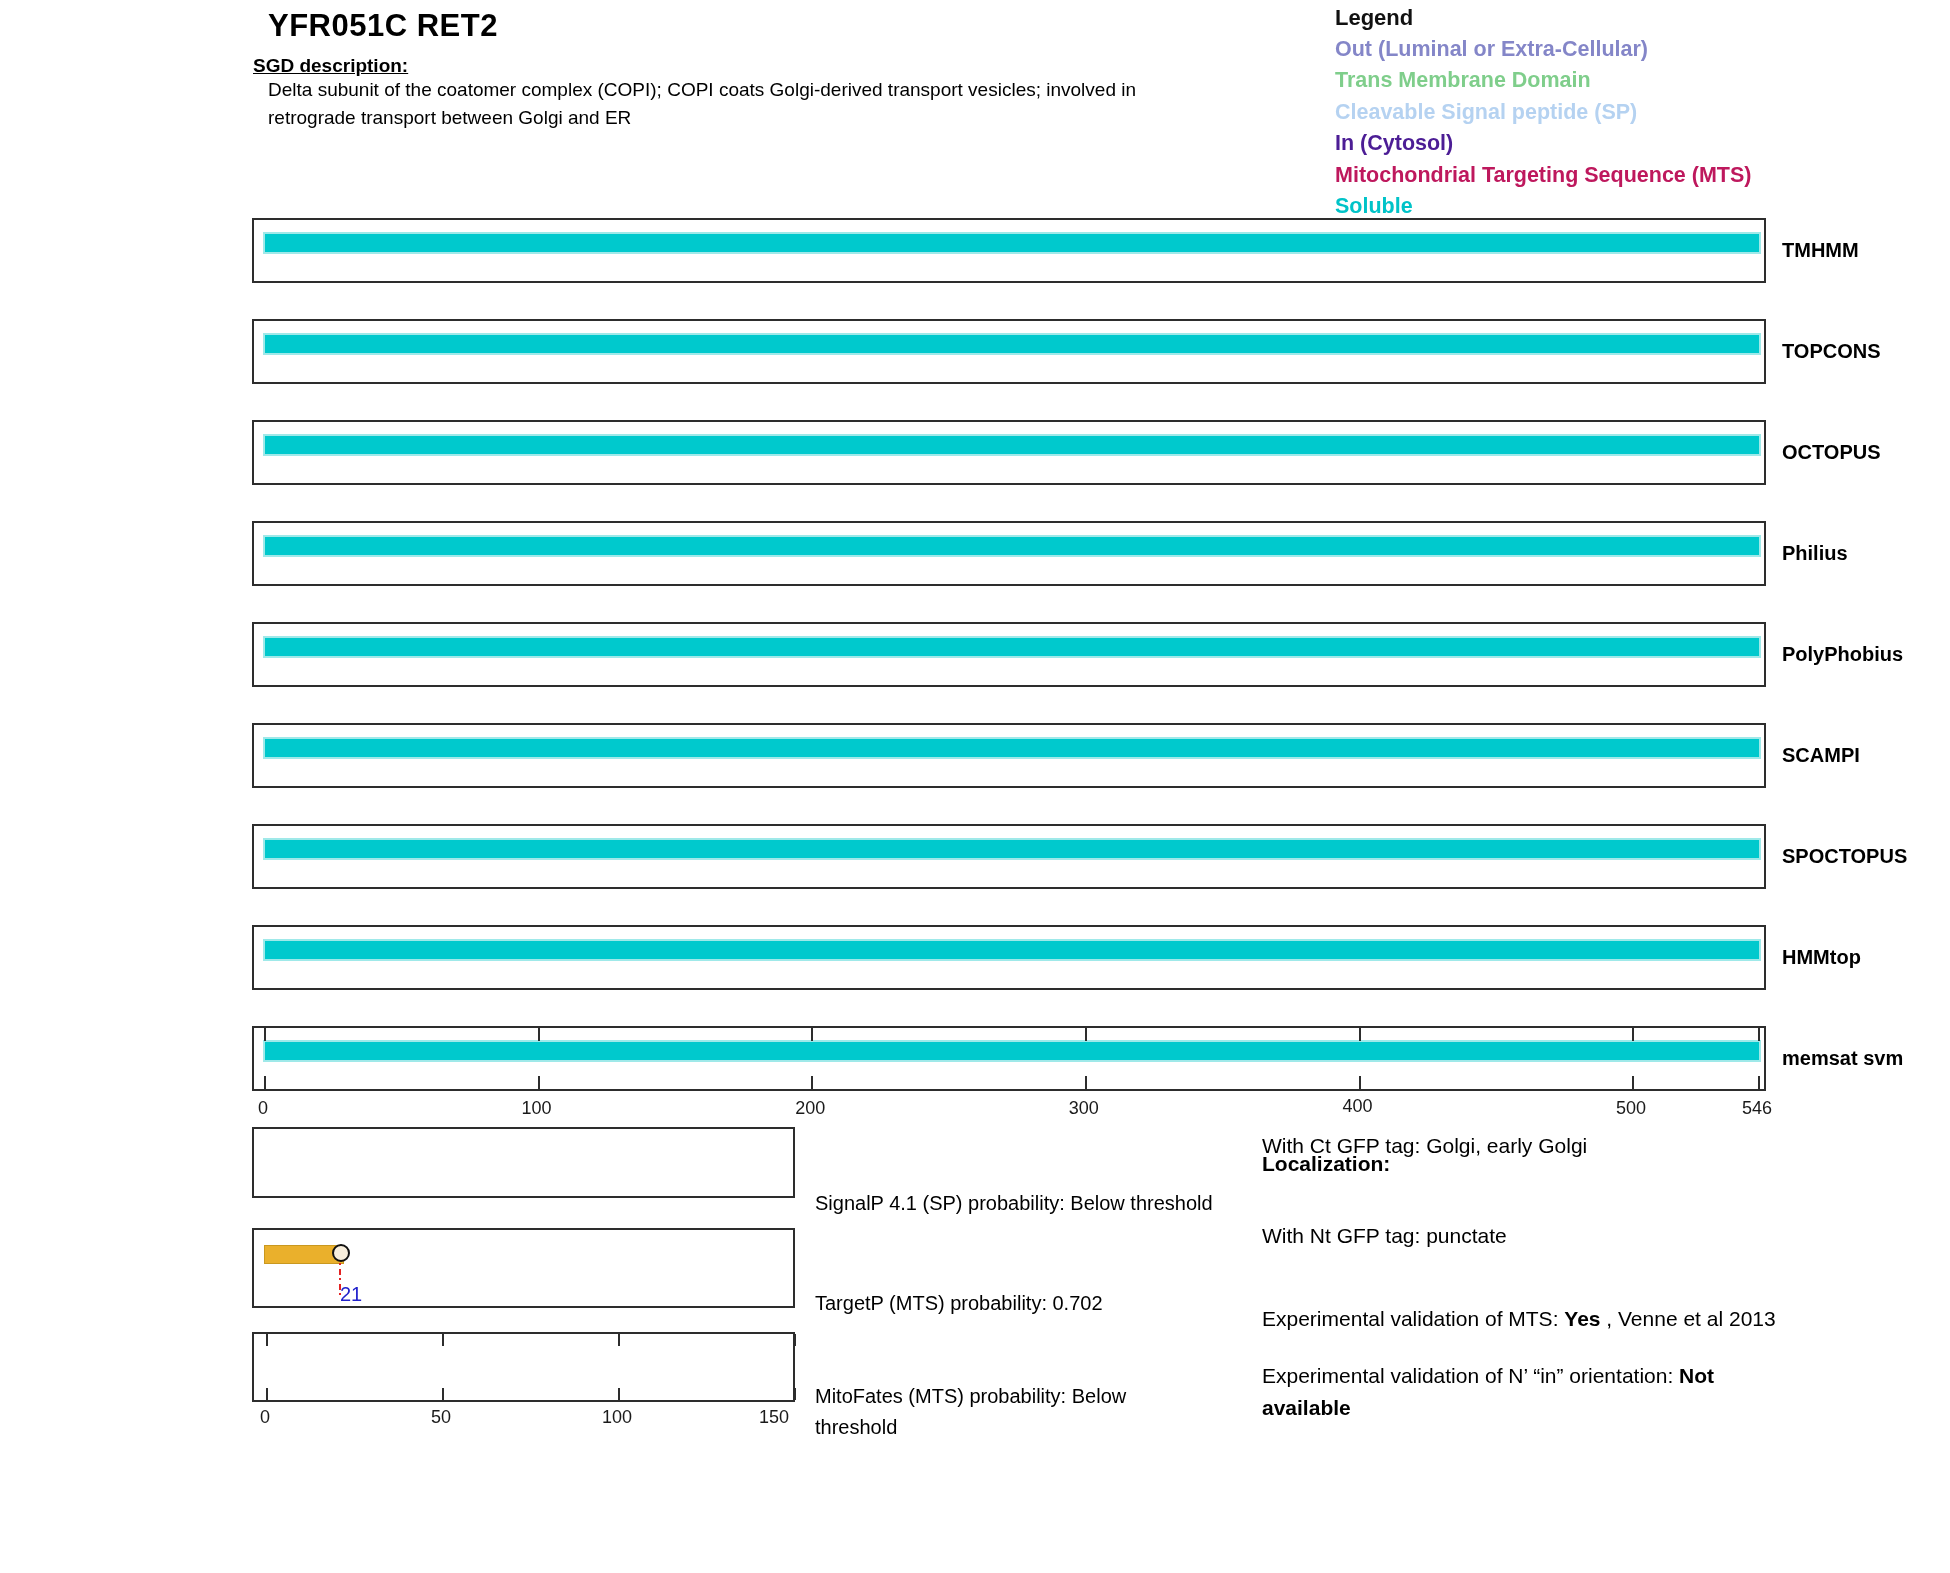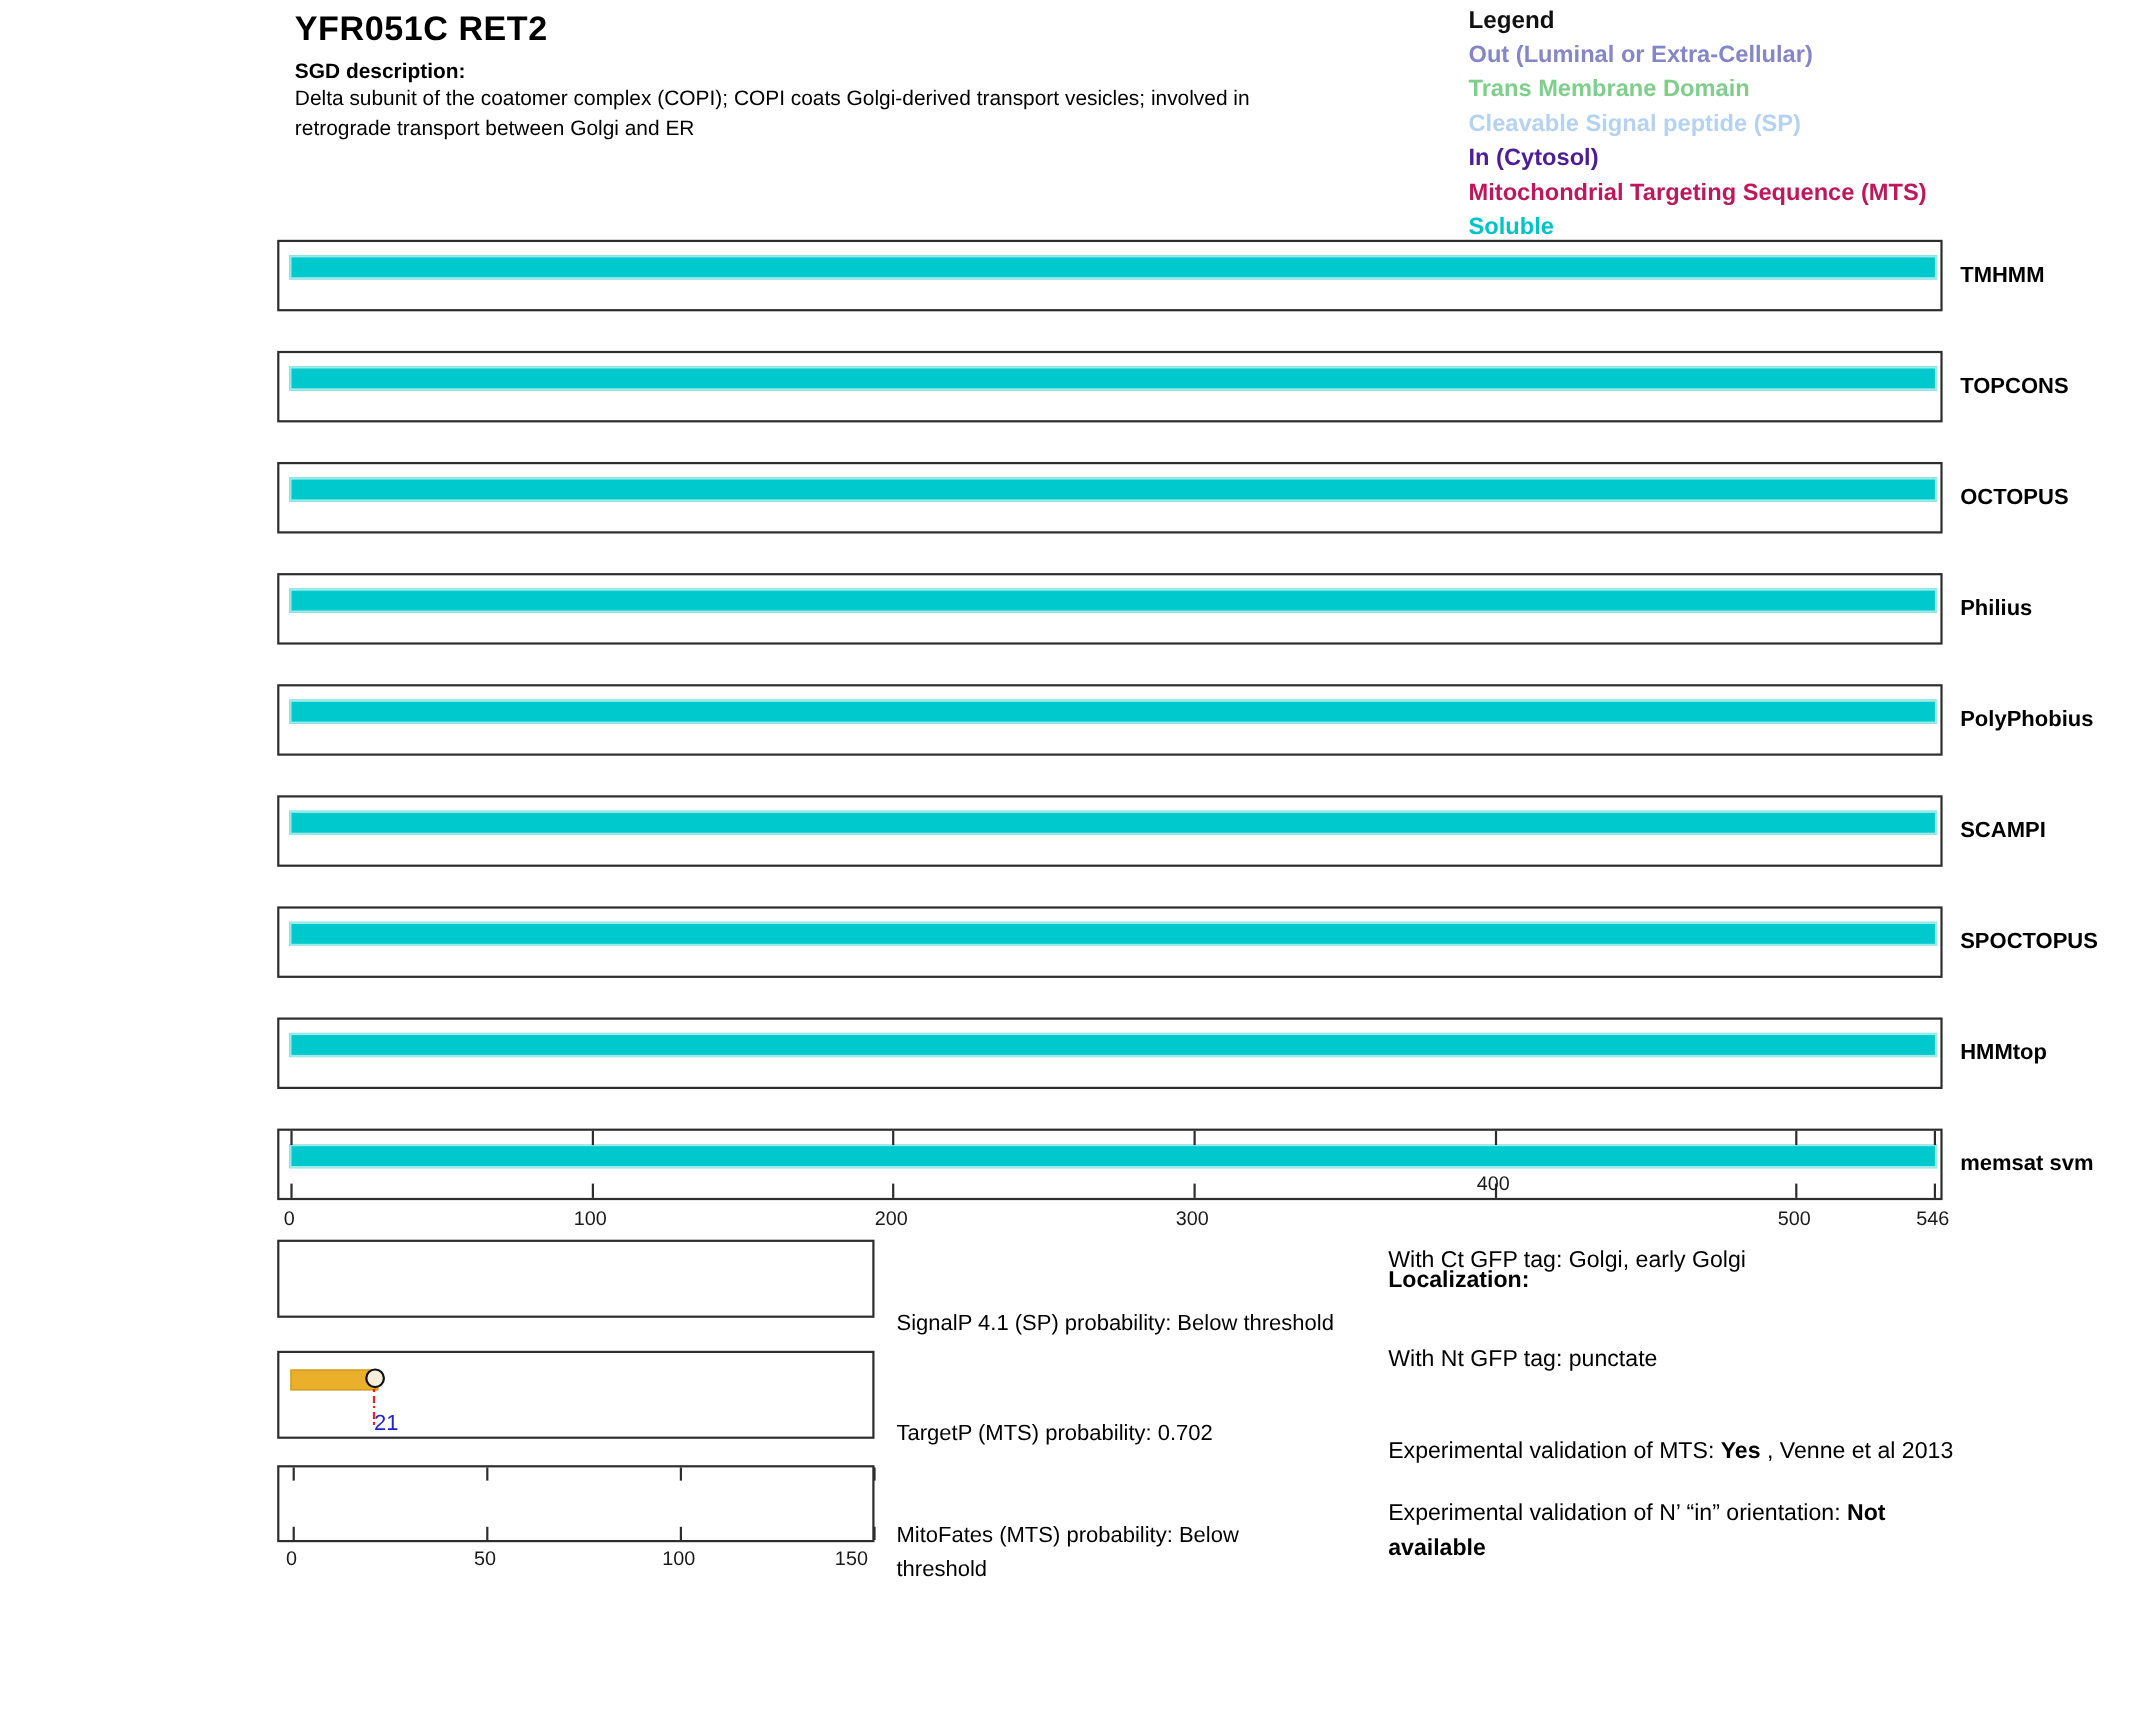--- a/index.html
+++ b/index.html
@@ -37,21 +37,21 @@
   .ann{position:absolute;left:1262px;font-size:21px;line-height:32px;}
   .ann b{font-weight:bold;}
   .nowrap{white-space:nowrap;}
 </style>
 </head>
 <body>
 
 <div id="canvas">
 
   <div class="abs title" style="left:268px;top:8px;">YFR051C  RET2</div>
-  <div class="abs sgd-label" style="left:268px;top:55px;">SGD description:</div>
+  <div class="abs sgd-label" style="left:253px;top:55px;text-decoration:underline;">SGD description:</div>
   <div class="abs desc" style="left:268px;top:76px;">Delta subunit of the coatomer complex (COPI); COPI coats Golgi-derived transport vesicles; involved in retrograde transport between Golgi and ER</div>
 
   <div class="abs legend" style="left:1335px;top:2px;">
     <div class="legend-title">Legend</div>
     <div id="legend-items">
         <div class="legend-item" style="color: rgb(132, 134, 200);">Out (Luminal or Extra-Cellular)</div>
         <div class="legend-item" style="color: rgb(127, 206, 139);">Trans Membrane Domain</div>
         <div class="legend-item" style="color: rgb(181, 210, 241);">Cleavable Signal peptide (SP)</div>
         <div class="legend-item" style="color: #4c1d95;">In (Cytosol)</div>
         <div class="legend-item" style="color: #be185d;">Mitochondrial Targeting Sequence (MTS)</div>
@@ -110,21 +110,21 @@
         <div class="tick" style="left: 1504px; height: 13px; bottom: 0px;"></div>
       </div>
       <div class="track-label" style="top: 1026px;">memsat svm</div>
     </div>
 
   <div id="main-axis">
       <div class="axis-lab" style="left: 263px; top: 1098px;">0</div>
       <div class="axis-lab" style="left: 536.626px; top: 1098px;">100</div>
       <div class="axis-lab" style="left: 810.253px; top: 1098px;">200</div>
       <div class="axis-lab" style="left: 1083.88px; top: 1098px;">300</div>
-      <div class="axis-lab" style="left: 1357.51px; top: 1066px;">400</div>
+      <div class="axis-lab" style="left: 1357.51px; top: 1096px;">400</div>
       <div class="axis-lab" style="left: 1631.13px; top: 1098px;">500</div>
       <div class="axis-lab" style="left: 1757px; top: 1098px;">546</div>
     </div>
 
   <div class="mini-box" style="top:1127px;height:71px;"></div>
   <div class="caption" style="top:1152px;white-space:nowrap;">SignalP 4.1 (SP) probability: Below threshold</div>
 
   <div class="mini-box" style="top:1228px;height:80px;">
     <div class="track-bar" id="targetp-bar" style="top: 15px; height: 17px; left: 10px; width: 77.92px; background: rgb(234, 176, 44); border: 1.5px solid rgb(201, 152, 31);"></div>
     <div class="dashdot" style="left:85px;top:24px;height:43px;"></div>

